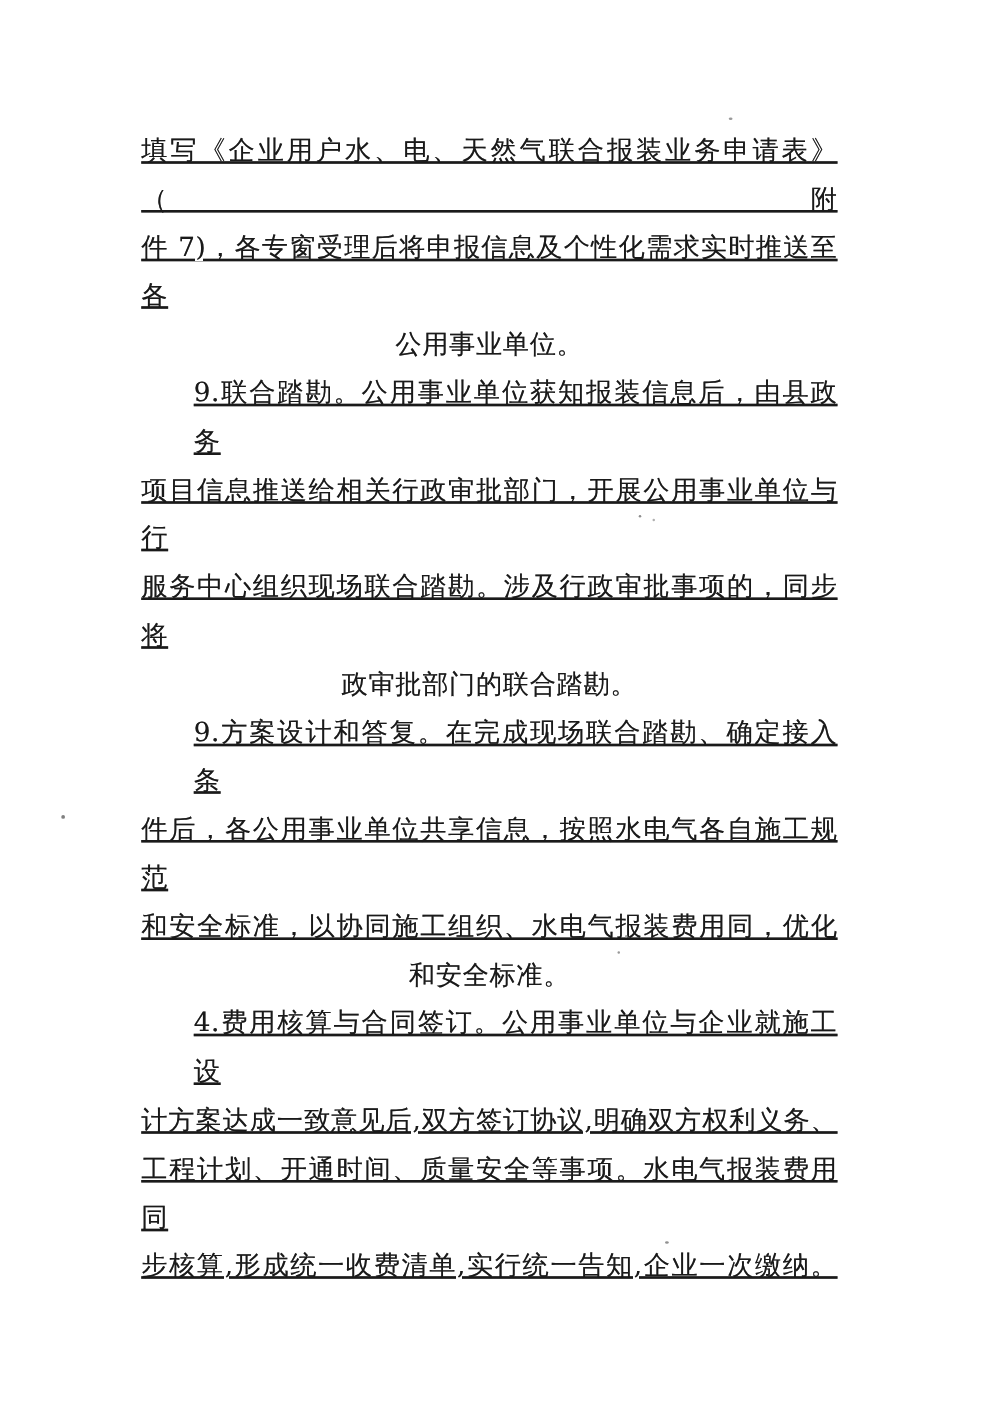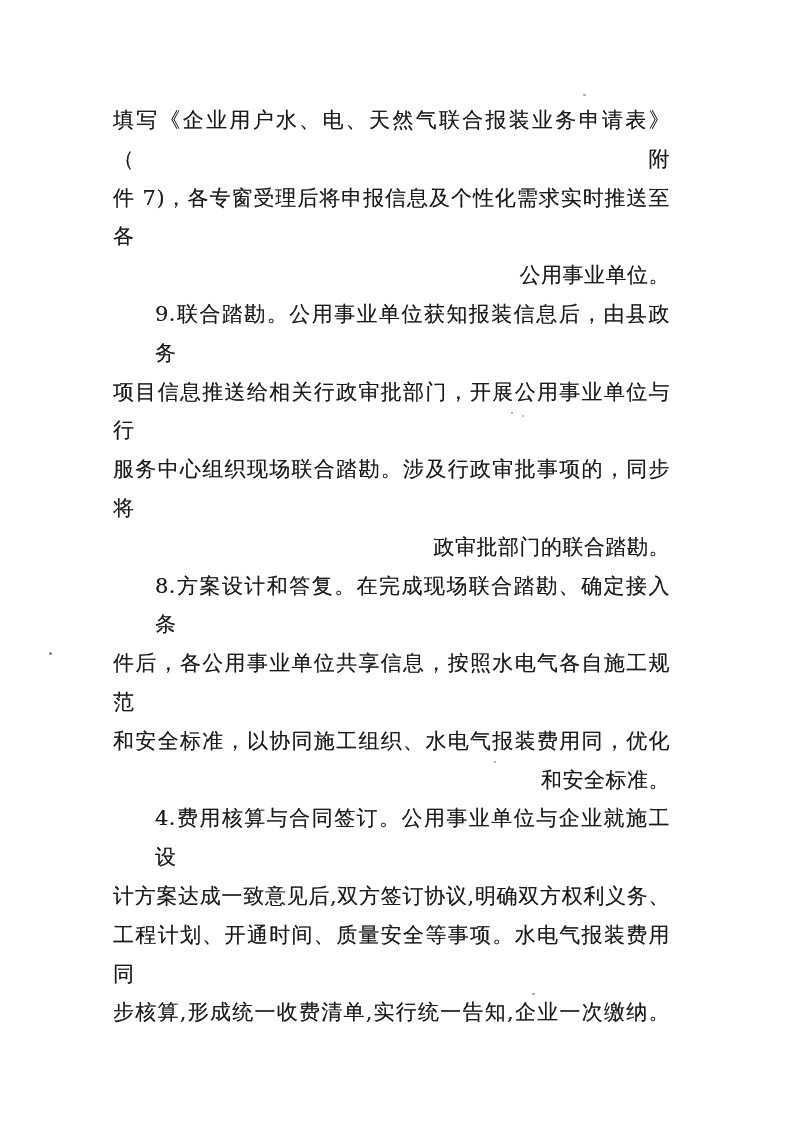--- a/index.html
+++ b/index.html
@@ -24,27 +24,28 @@
     width: 557px;
     font-family: "DejaVu Serif", "Liberation Serif", serif;
     font-size: 21px;
     line-height: 38.8px;
     color: #1a1a1a;
     letter-spacing: 0.5px;
     text-shadow: 0 0 0.4px rgba(20,20,20,0.55);
   }
   .line {
     white-space: nowrap;
-    text-align: right;
+    text-align: center;
   }
   
   .line.j {
     white-space: normal;
     text-align: justify;
     text-align-last: justify;
+    text-decoration: underline;
   }
   
   .line.ind2 { padding-left: 42px; }
   
   .speck {
     position: absolute;
     border-radius: 50%;
   }
 </style>
 </head>
@@ -53,21 +54,21 @@
 <div class="page">
 
   <div class="textblock">
     <div class="line j">填写《企业用户水、电、天然气联合报装业务申请表》（附</div>
     <div class="line j">件 7)，各专窗受理后将申报信息及个性化需求实时推送至各</div>
     <div class="line">公用事业单位。</div>
     <div class="line j ind2">9.联合踏勘。公用事业单位获知报装信息后，由县政务</div>
     <div class="line j">项目信息推送给相关行政审批部门，开展公用事业单位与行</div>
     <div class="line j">服务中心组织现场联合踏勘。涉及行政审批事项的，同步将</div>
     <div class="line">政审批部门的联合踏勘。</div>
-    <div class="line j ind2">8.方案设计和答复。在完成现场联合踏勘、确定接入条</div>
+    <div class="line j ind2">9.方案设计和答复。在完成现场联合踏勘、确定接入条</div>
     <div class="line j">件后，各公用事业单位共享信息，按照水电气各自施工规范</div>
     <div class="line j">和安全标准，以协同施工组织、水电气报装费用同，优化</div>
     <div class="line">和安全标准。</div>
     <div class="line j ind2">4.费用核算与合同签订。公用事业单位与企业就施工设</div>
     <div class="line j">计方案达成一致意见后,双方签订协议,明确双方权利义务、</div>
     <div class="line j">工程计划、开通时间、质量安全等事项。水电气报装费用同</div>
     <div class="line j">步核算,形成统一收费清单,实行统一告知,企业一次缴纳。</div>
 
   </div>
 

